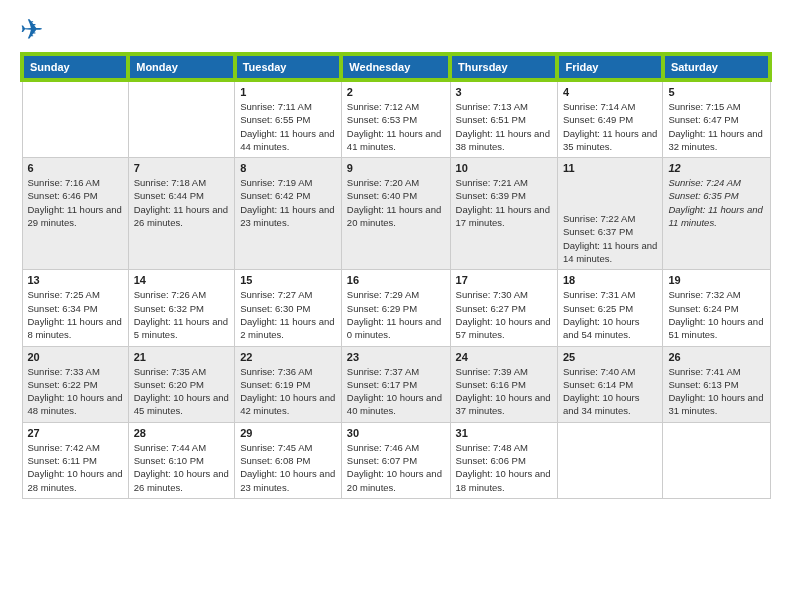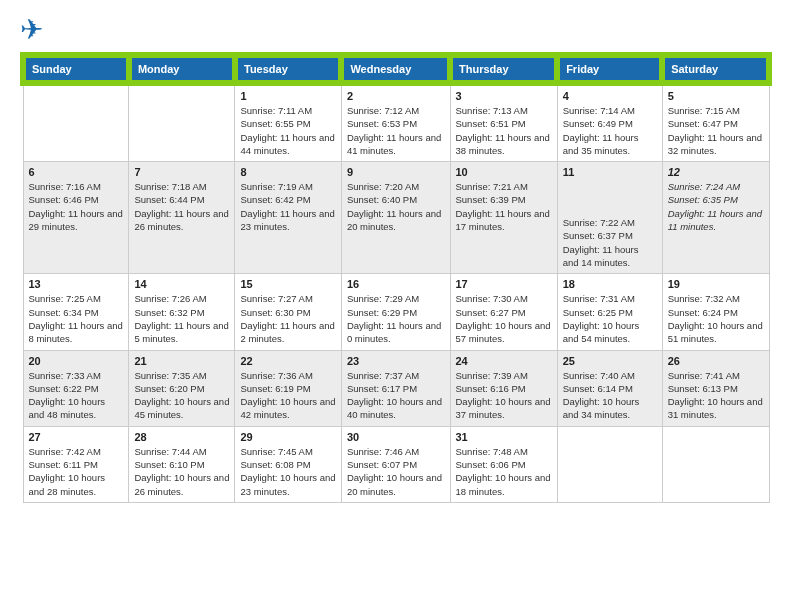--- a/index.html
+++ b/index.html
@@ -39,21 +39,21 @@
       border-collapse: collapse;
       font-size: 10px;
     }
     .calendar th {
       background-color: #1a6aad;
       color: #fff;
       text-align: left;
       padding: 5px 6px;
       font-size: 11px;
       font-weight: bold;
-      border: 6px solid #84cc16;
+      border: 4px solid #84cc16;
     }
     .calendar td {
       border: 1px solid #ccc;
       vertical-align: top;
       padding: 4px 5px;
       width: 113px;
       min-height: 70px;
       background: #fff;
     }
     .calendar tr:nth-child(odd) td {

